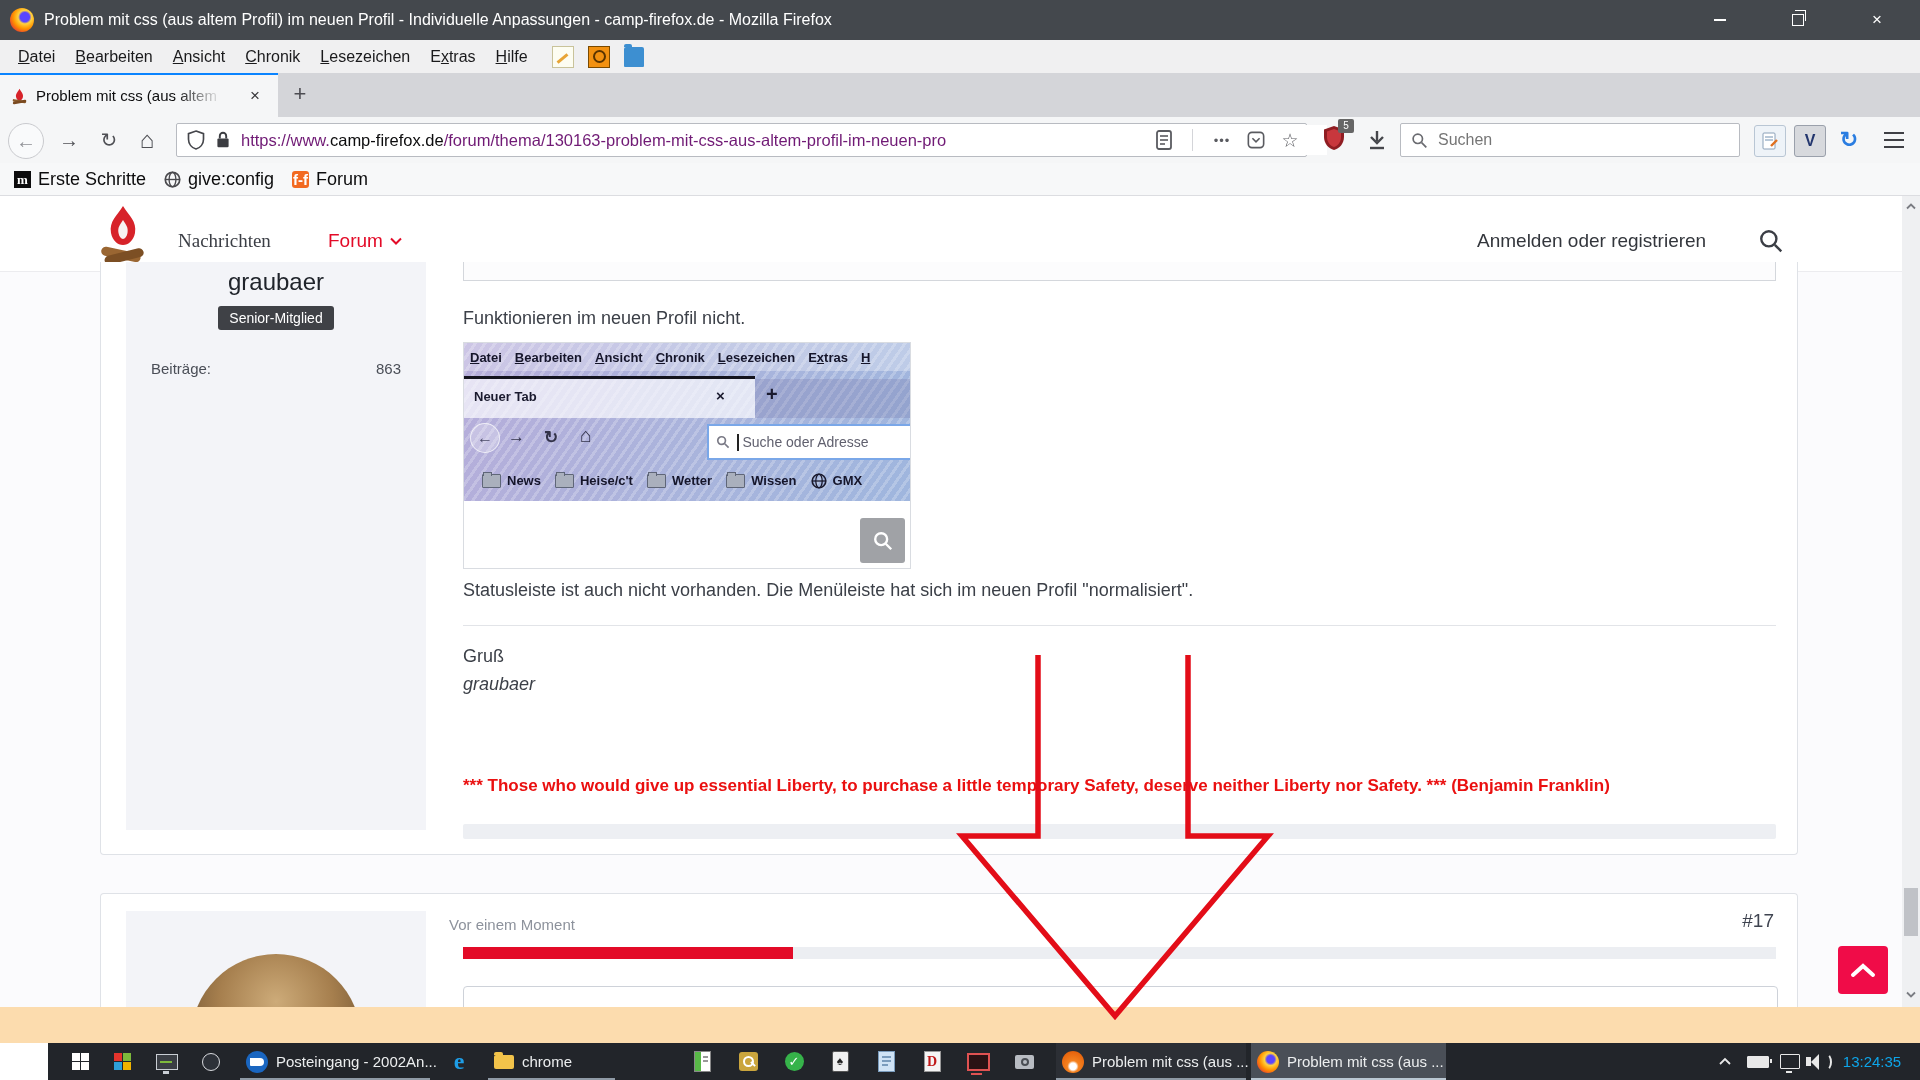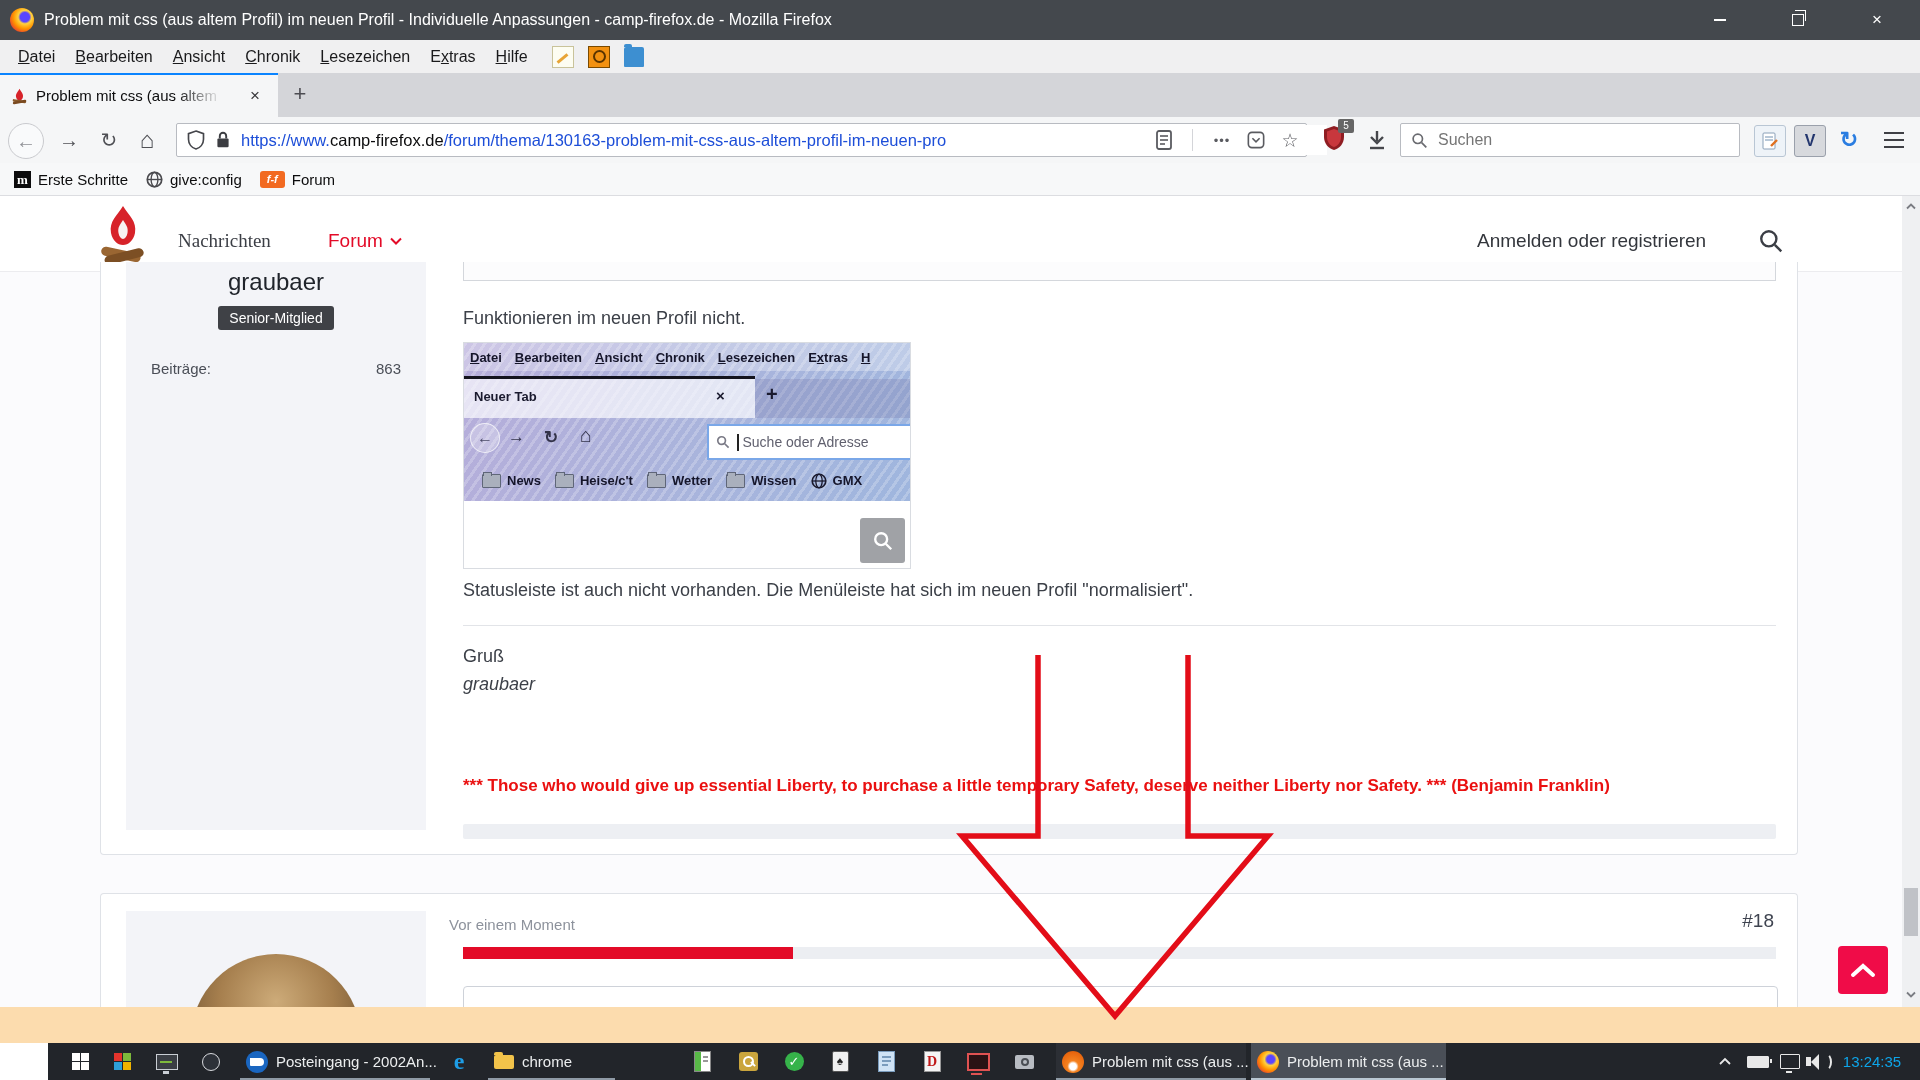--- a/index.html
+++ b/index.html
@@ -39,42 +39,42 @@
   .tab-close{left:242px;top:8px;width:26px;height:26px;text-align:center;line-height:26px;font-size:17px;color:#39393c;}
   .newtab-btn{left:284px;top:6px;width:32px;height:32px;text-align:center;line-height:30px;font-size:22px;color:#4c4c52;}
 
   
   .navbar{left:0;top:117px;width:1920px;height:46px;background:#f5f6f7;}
   .navbtn{top:6px;width:34px;height:34px;display:flex;align-items:center;justify-content:center;font-size:20px;color:#4f5055;}
   .back-circle{border:1px solid #c9cace;border-radius:50%;color:#8f9095;background:#f9fafb;}
   .urlbar{left:176px;top:6px;width:1131px;height:34px;background:#fff;border:1px solid #b8bbc1;border-radius:2px;box-sizing:border-box;display:flex;align-items:center;}
   .url-ico{margin-left:10px;flex:none;}
   .url-text{margin-left:10px;font-size:16.5px;white-space:nowrap;overflow:hidden;}
-  .url-gray{color:#1d4ed8;} .url-dark{color:#0c0c0d;}
+  .url-gray{color:#701a75;} .url-dark{color:#0c0c0d;}
   .url-fade{position:absolute;left:940px;top:1px;width:210px;height:30px;background:linear-gradient(90deg,rgba(255,255,255,0),#fff 85%);}
   .pa-sep{position:absolute;left:1015px;top:5px;width:1px;height:22px;background:#d4d5d9;}
   .pa{position:absolute;top:0;height:32px;display:flex;align-items:center;justify-content:center;width:30px;color:#5a5b60;}
   .ublock{left:1322px;top:8px;width:30px;height:30px;}
   .ublock-badge{position:absolute;left:16px;top:-6px;min-width:14px;height:14px;background:#666;color:#fff;font-size:10px;text-align:center;line-height:14px;border-radius:2px;padding:0 1px;}
   .dl-btn{left:1360px;top:6px;width:34px;height:34px;display:flex;align-items:center;justify-content:center;}
   .searchbox{left:1400px;top:6px;width:340px;height:34px;background:#fff;border:1px solid #b8bbc1;border-radius:2px;box-sizing:border-box;display:flex;align-items:center;}
   .searchbox input{border:none;outline:none;font-size:16px;color:#3c3c40;width:260px;margin-left:8px;font-family:"Liberation Sans",sans-serif;background:transparent;}
   .ext-btn{top:8px;width:30px;height:30px;display:flex;align-items:center;justify-content:center;border-radius:3px;}
   .ext-note{background:#eef3f8;border:1px solid #b9c6d4;}
   .ext-v{background:#d7d9dd;color:#23366e;font-weight:bold;font-size:16px;border:1px solid #9aa0ab;}
   .ext-sync{color:#2a7de1;font-size:22px;font-weight:bold;}
   .hamburger{left:1884px;top:13px;width:20px;height:20px;display:flex;flex-direction:column;justify-content:space-between;padding:2px 0;box-sizing:border-box;}
   .hamburger div{height:2px;background:#3f4045;}
 
   
   .bmbar{left:0;top:163px;width:1920px;height:33px;background:#f7f8f9;border-bottom:1px solid #dcdde1;box-sizing:border-box;display:flex;align-items:center;padding-left:14px;}
   .bm{display:flex;align-items:center;margin-right:18px;}
-  .bm-label{font-size:15px;color:#0c0c0d;margin-left:7px;white-space:nowrap;}
+  .bm-label{font-size:18px;color:#0c0c0d;margin-left:7px;white-space:nowrap;}
   .bm-m{width:17px;height:17px;background:#0c0c0d;color:#fff;font-family:"Liberation Serif",serif;font-weight:bold;font-size:13px;text-align:center;line-height:17px;}
-  .bm-ff{width:25px;height:17px;background:#f26a21;border-radius:3px;color:#fff;font-weight:bold;font-size:11px;text-align:center;line-height:17px;font-style:italic;}
+  .bm-ff{width:17px;height:17px;background:#f26a21;border-radius:3px;color:#fff;font-weight:bold;font-size:15px;text-align:center;line-height:17px;}
 
   
   .viewport{left:0;top:196px;width:1920px;height:811px;background:#fbfbfd;overflow:hidden;}
   .site-header{left:0;top:0;width:1920px;height:76px;background:#fff;border-bottom:1px solid #ececef;box-sizing:border-box;}
   .sitenav{font-size:19px;color:#3b3e45;top:30px;height:30px;line-height:30px;}
   .forum-red{color:#e30b28;display:flex;align-items:center;}
   .forum-bar{left:328px;top:66px;width:80px;height:6px;background:#e30b28;}
   .login-link{left:1477px;top:30px;font-size:19px;color:#33363c;height:30px;line-height:30px;}
 
   .postbox{background:#fff;border:1px solid #dfe2e7;box-sizing:border-box;}
@@ -397,21 +397,21 @@
       <div class="abs para" style="left:362px;top:412px;font-style:italic;">graubaer</div>
       <div class="abs sig" style="left:362px;top:514px;">*** Those who would give up essential Liberty, to purchase a little temporary Safety, deserve neither Liberty nor Safety. *** (Benjamin Franklin)</div>
       <div class="abs footer-strip" style="left:362px;top:562px;width:1313px;height:15px;"></div>
     </div>
 
     <div class="abs postbox" style="left:100px;top:697px;width:1698px;height:130px;border-bottom:none;border-radius:4px 4px 0 0;overflow:visible;">
       <div class="abs sidebar" style="left:25px;top:17px;width:300px;height:97px;overflow:visible;">
         <div class="abs avatar" style="left:65px;top:43px;"></div>
       </div>
       <div class="abs" style="left:348px;top:22px;font-size:15px;color:#8d929c;">Vor einem Moment</div>
-      <div class="abs" style="right:23px;top:16px;font-size:19px;color:#3f4450;">#18</div>
+      <div class="abs" style="right:23px;top:16px;font-size:19px;color:#3f4450;">#17</div>
       <div class="abs heatbar" style="left:362px;top:53px;width:1313px;">
         <div class="heatbar-red"></div>
       </div>
       <div class="abs replybox" style="left:362px;top:92px;width:1313px;height:80px;"></div>
     </div>
 
     <div class="abs scrolltop">
       <svg width="26" height="16" viewBox="0 0 26 16">
           <polyline points="3,13 13,4 23,13" fill="none" stroke="#fff" stroke-width="4" stroke-linecap="round"></polyline>
         </svg>

